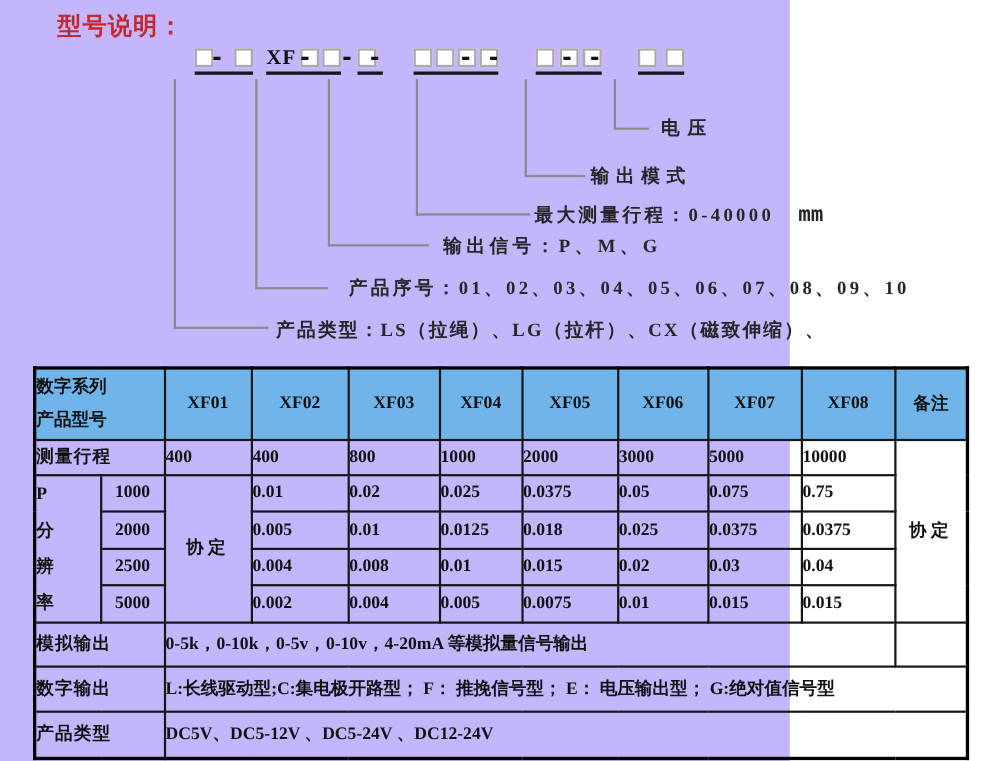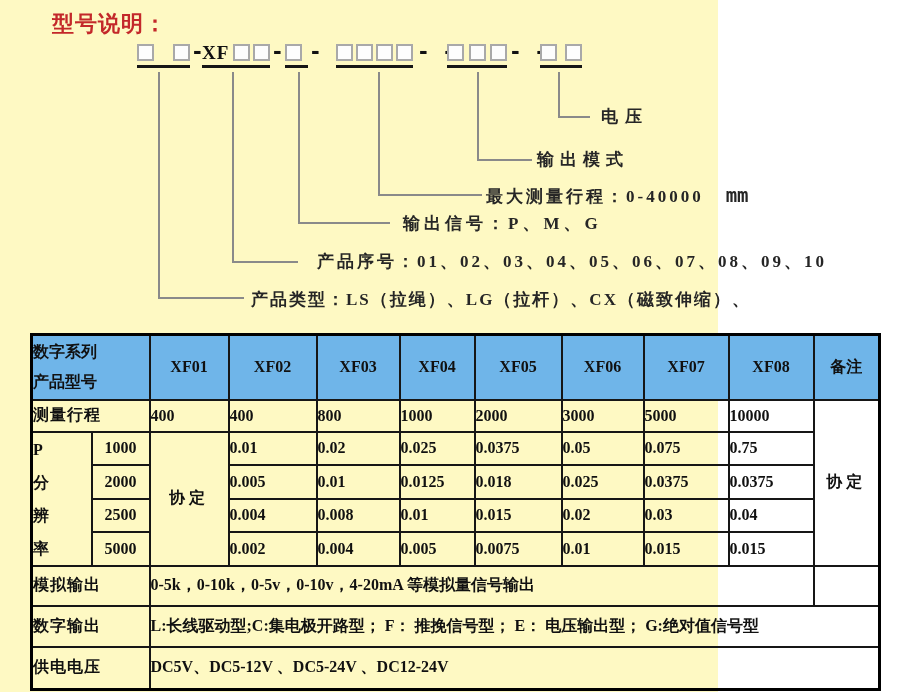--- a/index.html
+++ b/index.html
@@ -1,25 +1,25 @@
 <!DOCTYPE html>
 <html><head>
 <meta charset="utf-8">
 <style>
   html,body{margin:0;padding:0;background:#ffffff;}
   body{width:909px;height:692px;overflow:hidden;font-family:"Liberation Serif",serif;}
-  .stage{position:relative;width:718px;height:692px;background:#fef9c3;}
+  .stage{position:relative;width:718px;height:692px;background:#c4b5fd;}
 
   
   .title{position:absolute;left:52px;top:9px;font-family:"Liberation Sans",sans-serif;
          font-weight:bold;font-size:22px;color:#c3282a;letter-spacing:1px;}
 
   
   .grp{position:absolute;top:44px;display:flex;align-items:flex-start;justify-content:space-between;
-       border-bottom:3px solid #161616;padding-bottom:4px;box-sizing:content-box;}
+       border-bottom:3px solid #161616;padding-bottom:4px;box-sizing:content-box;margin-left:40px;}
   .box{width:17px;height:17px;border:2px solid #a9a9a9;background:#fdfdfd;box-sizing:border-box;flex:none;}
   .xf{font-size:19px;font-weight:bold;line-height:17px;color:#111;letter-spacing:1px;}
   .g1{left:137px;width:53px}.g2{left:202px;width:68px}.g3{left:285px;width:23px}
   .g4{left:336px;width:77px}.g5{left:447px;width:60px}.g6{left:540px;width:42px}
   .sep{position:absolute;top:40px;font-weight:bold;font-size:21px;color:#111;
        font-family:"DejaVu Sans Mono",monospace;letter-spacing:0;}
   .s1{left:191px}.s2{left:271px}.s3{left:309px}.s4{left:417px}.s5{left:509px}
 
   
   .call{position:absolute;border-left:2px solid #8a8a8a;border-bottom:2px solid #8a8a8a;box-sizing:border-box;}
@@ -202,19 +202,19 @@
     <tr class="r-analog">
       <td class="rowlabel" colspan="2">模拟输出</td>
       <td class="val" colspan="8">0-5k，0-10k，0-5v，0-10v，4-20mA 等模拟量信号输出</td>
       <td></td>
     </tr>
     <tr class="r-digital">
       <td class="rowlabel" colspan="2">数字输出</td>
       <td class="val" colspan="9">L:长线驱动型;C:集电极开路型； F： 推挽信号型； E： 电压输出型； G:绝对值信号型</td>
     </tr>
     <tr class="r-power">
-      <td class="rowlabel" colspan="2">供电电压</td>
+      <td class="rowlabel" colspan="2">产品类型</td>
       <td class="val" colspan="9">DC5V、DC5-12V 、DC5-24V 、DC12-24V</td>
     </tr>
   </tbody>
     </table>
 
 </div>
 
 </body></html>

